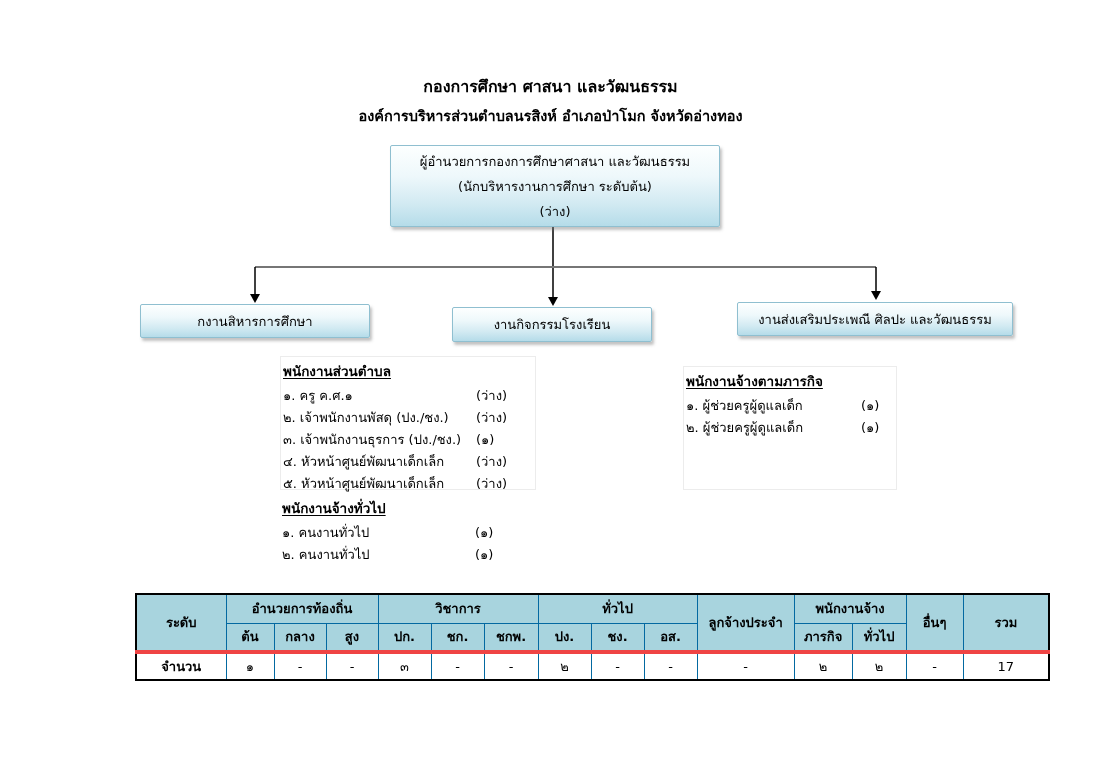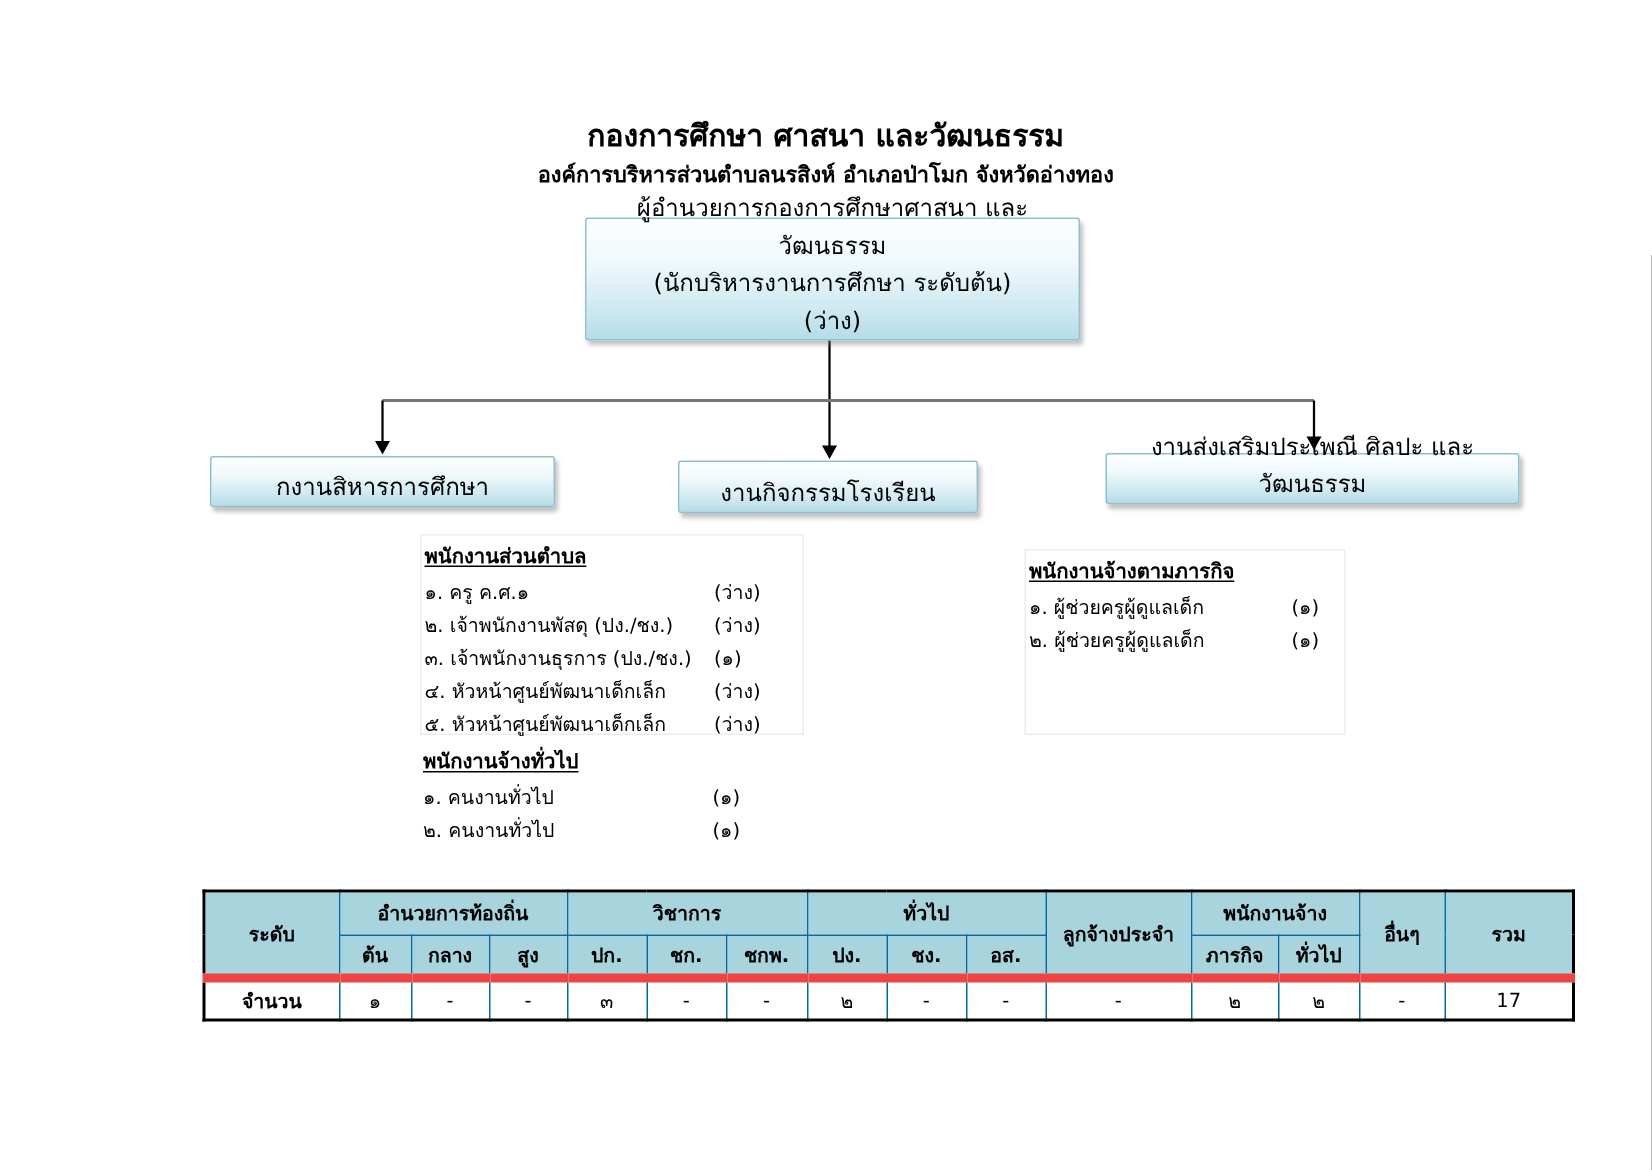--- a/index.html
+++ b/index.html
@@ -17,21 +17,21 @@
     position: absolute;
     left: 84px; top: 26px;
     font-size: 13px; font-weight: bold;
     text-decoration: underline;
     text-underline-offset: 2px;
   }
   .title {
     position: absolute;
     left: 0; top: 74px; width: 1101px;
     text-align: center;
-    font-size: 20px; font-weight: bold;
+    font-size: 16px; font-weight: bold;
   }
   .subtitle {
     position: absolute;
     left: 0; top: 104px; width: 1101px;
     text-align: center;
     font-size: 14.5px; font-weight: bold;
   }
   .connector-layer {
     position: absolute; left: 0; top: 0;
     width: 1101px; height: 780px;
@@ -41,23 +41,23 @@
   .org-box {
     position: absolute;
     z-index: 2;
     background: linear-gradient(180deg, #fdffff 0%, #eef8fb 38%, #d2eaf2 72%, #b5dce9 100%);
     border: 1px solid #8fbfd0;
     border-radius: 2px;
     box-shadow: 2px 3px 3px rgba(120,120,120,0.45);
     display: flex;
     flex-direction: column;
     align-items: center;
-    justify-content: flex-end;
-    text-align: center;
-    font-size: 16px;
+    justify-content: center;
+    text-align: center;
+    font-size: 13px;
   }
   .org-box--root {
     left: 390px; top: 145px;
     width: 330px; height: 82px;
   }
   .org-box--root .box-line { line-height: 25px; }
   .org-box--left   { left: 140px; top: 304px; width: 230px; height: 34px; }
   .org-box--middle { left: 452px; top: 307px; width: 200px; height: 35px; }
   .org-box--right  { left: 737px; top: 302px; width: 276px; height: 34px; }
   .staff-box {
@@ -96,21 +96,21 @@
     vertical-align: middle;
     font-size: 13px;
     overflow: hidden;
   }
   .summary-table th {
     background: #a8d4de;
     font-weight: bold;
   }
   .summary-table tr.header-row { height: 29px; }
   .summary-table tr.data-row { height: 28px; }
-  .summary-table tr.data-row td { border-top: 6px solid #ef4444; }
+  .summary-table tr.data-row td { border-top: 4px solid #ef4444; }
   .summary-table td.row-label { font-weight: bold; }
 </style>
 </head>
 <body>
 
 <div class="page">
 
   <div class="title">กองการศึกษา ศาสนา และวัฒนธรรม</div>
   <div class="subtitle">องค์การบริหารส่วนตำบลนรสิงห์ อำเภอป่าโมก จังหวัดอ่างทอง</div>
 

